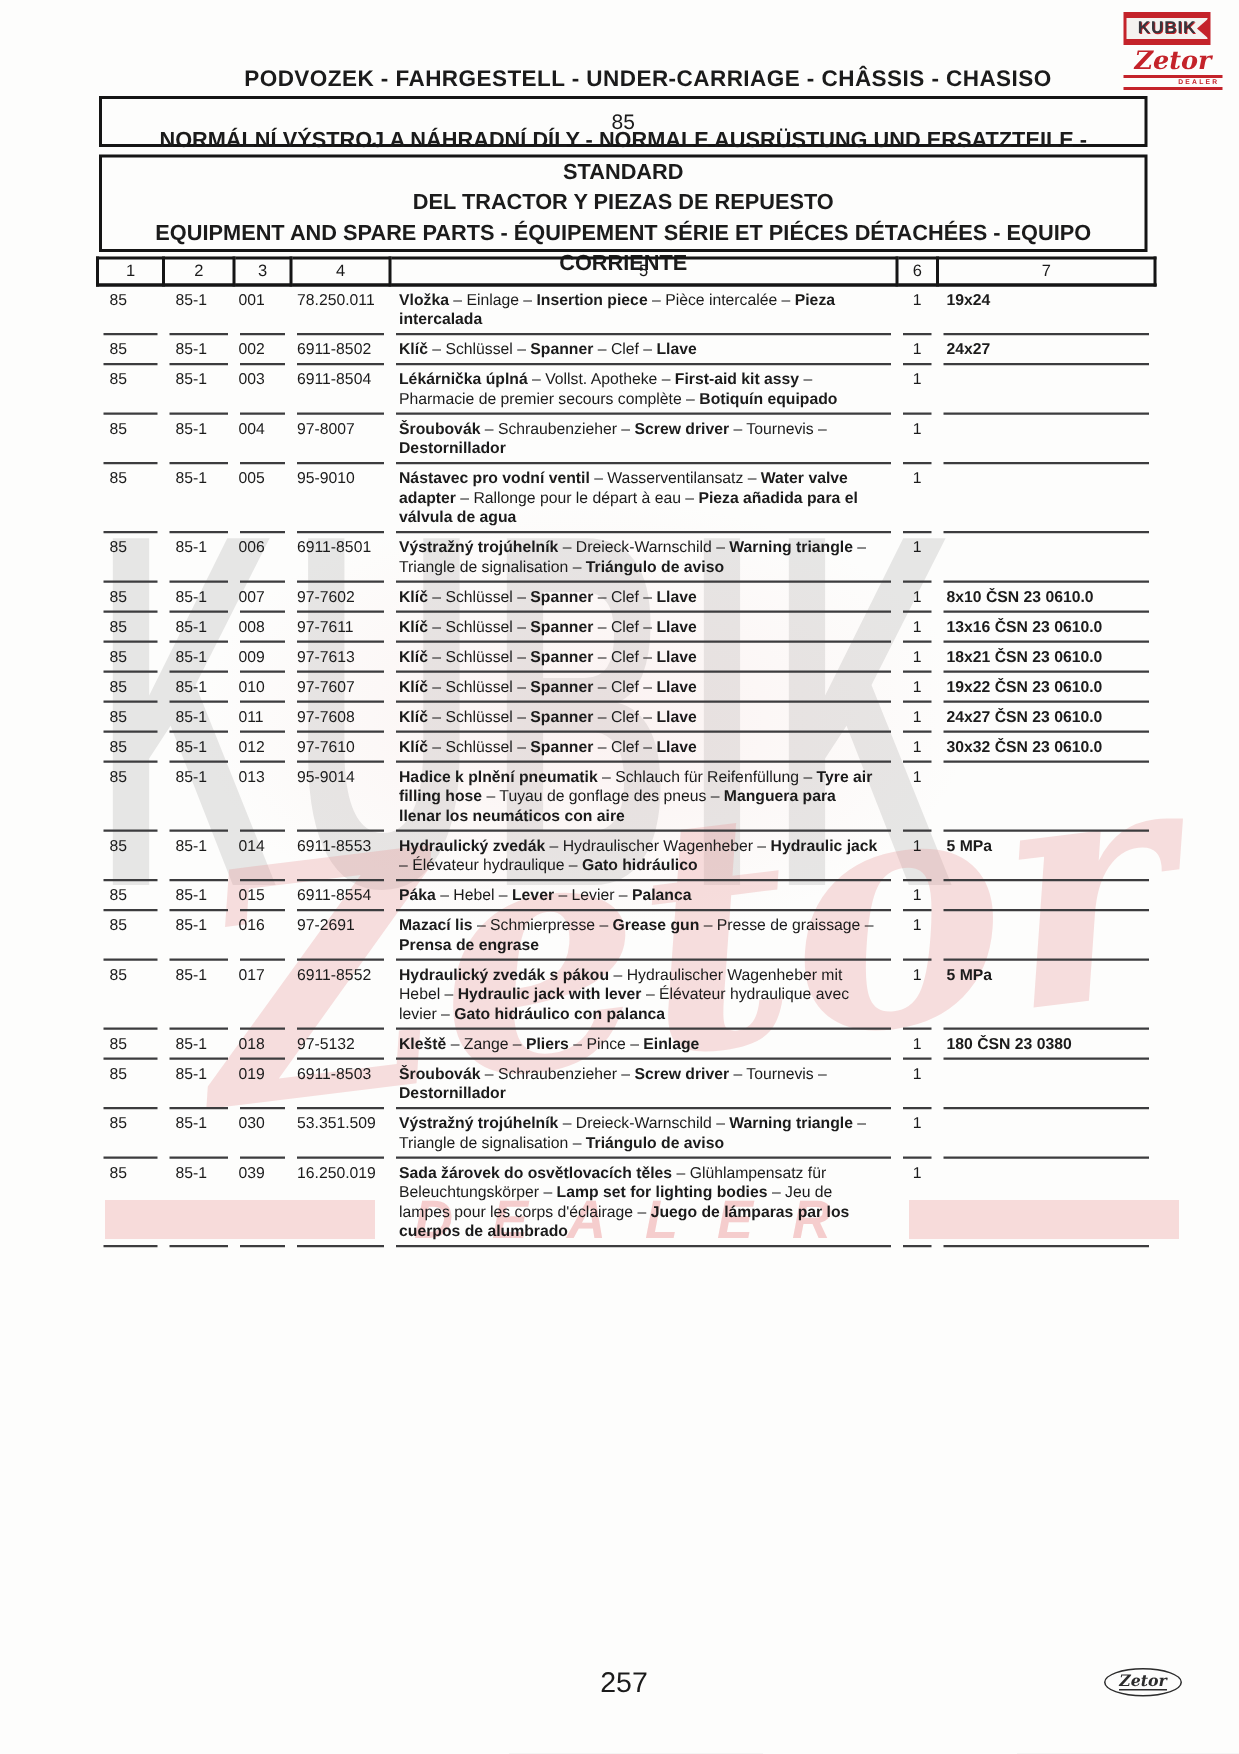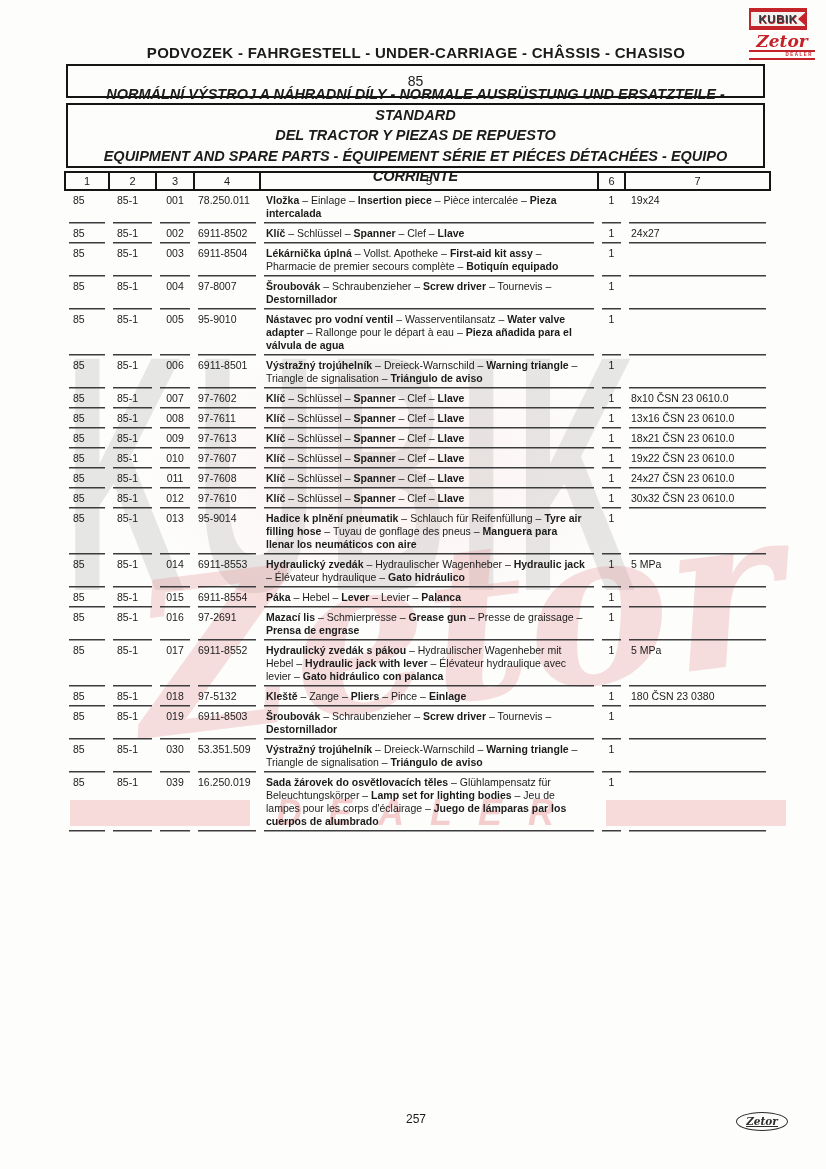--- a/index.html
+++ b/index.html
@@ -14,27 +14,27 @@
   .wm-blob{left:130px;top:330px;width:520px;height:300px;
            background:radial-gradient(ellipse at center,rgba(242,190,190,0.18),rgba(242,190,190,0) 70%);}
   .wm-zetor{left:120px;top:538px;font-family:"DejaVu Serif",serif;font-style:italic;font-weight:bold;
             font-size:215px;color:rgba(231,148,148,0.30);transform:rotate(-7deg);transform-origin:left top;}
   .wm-dealer{left:70px;top:792px;width:716px;display:flex;align-items:center;gap:26px;}
   .wm-dealer .bar{height:26px;flex:1;background:rgba(240,178,178,0.45);}
   .wm-dealer .txt{font-style:italic;font-weight:bold;font-size:36px;letter-spacing:26px;
                   color:rgba(238,166,166,0.55);}
 
   
-  .top-title{position:absolute;left:64px;top:44px;width:704px;text-align:center;
+  .top-title{position:absolute;left:80px;top:44px;width:704px;text-align:center;
              font-weight:bold;font-size:15px;letter-spacing:0.3px;z-index:1;}
   .box{position:absolute;left:66px;width:699px;border:2px solid #151515;background:transparent;z-index:1;box-sizing:border-box;}
   .box-85{top:64px;height:34px;display:flex;align-items:center;justify-content:center;
           font-size:14px;}
   .box-title{top:103px;height:65px;display:flex;flex-direction:column;align-items:center;justify-content:center;
-             font-weight:bold;font-size:14.5px;line-height:20.5px;text-align:center;font-style:italic;}
+             font-weight:bold;font-size:14.5px;line-height:20.5px;text-align:center;}
 
   
   .logo-block{position:absolute;left:749px;top:8px;width:66px;z-index:2;}
   .kubik-box{background:#c4232a;padding:4px 2px;width:58px;box-sizing:border-box;}
   .kubik-inner{background:#f4f2ef;color:#36363c;font-weight:bold;font-size:11.5px;letter-spacing:0.5px;
                text-align:center;padding:1px 0;position:relative;
                text-shadow:0.5px 0.5px 0 #c4232a;}
   .kubik-chev{position:absolute;right:-1px;top:0;width:0;height:0;
               border-top:7px solid transparent;border-bottom:7px solid transparent;border-right:8px solid #c4232a;}
   .zetor-script{margin-top:2px;text-align:center;font-family:"DejaVu Serif",serif;font-style:italic;
@@ -49,30 +49,30 @@
   .parts-table col.w1{width:44px}.parts-table col.w2{width:47px}.parts-table col.w3{width:38px}
   .parts-table col.w4{width:66px}.parts-table col.w5{width:338px}.parts-table col.w6{width:27px}
   .parts-table col.w7{width:145px}
   .parts-table thead th{border:2px solid #151515;font-weight:normal;font-size:11px;height:16px;
                         padding:0;text-align:center;background:transparent;}
   .parts-table tbody td{vertical-align:top;padding:3px 3px 4px 3px;
         background-image:linear-gradient(#3c3c3e,#3c3c3e);background-repeat:no-repeat;
         background-size:calc(100% - 8px) 1.5px;background-position:4px calc(100% - 1px);}
   .parts-table tbody td.c1{padding-left:8px;}
   .parts-table tbody td.c2{padding-left:8px;}
-  .parts-table tbody td.c3{text-align:center;}
+  .parts-table tbody td.c3{}
   .parts-table tbody td.c4{padding-left:4px;}
   .parts-table tbody td.c5{padding-left:6px;padding-right:10px;margin-left:31px;}
   .parts-table tbody td.c6{text-align:center;}
-  .parts-table tbody td.c7{padding-left:6px;}
+  .parts-table tbody td.c7{padding-left:6px;font-weight:bold;}
   .bold{font-weight:bold;}
 
   
   .page-number{position:absolute;left:64px;top:1112px;width:704px;text-align:center;
-               font-size:12px;z-index:1;}
+               font-size:19px;z-index:1;}
   .zetor-oval{position:absolute;left:736px;top:1112px;width:52px;height:19px;border:1.5px solid #2c2c2c;
               border-radius:50%;display:flex;align-items:center;justify-content:center;z-index:1;box-sizing:border-box;}
   .zetor-oval span{font-family:"DejaVu Serif",serif;font-style:italic;font-weight:bold;font-size:10.5px;
                    color:#2c2c2c;border-bottom:1px solid #2c2c2c;line-height:10px;}
 </style>
 </head>
 <body>
 
 <div class="page">
 

